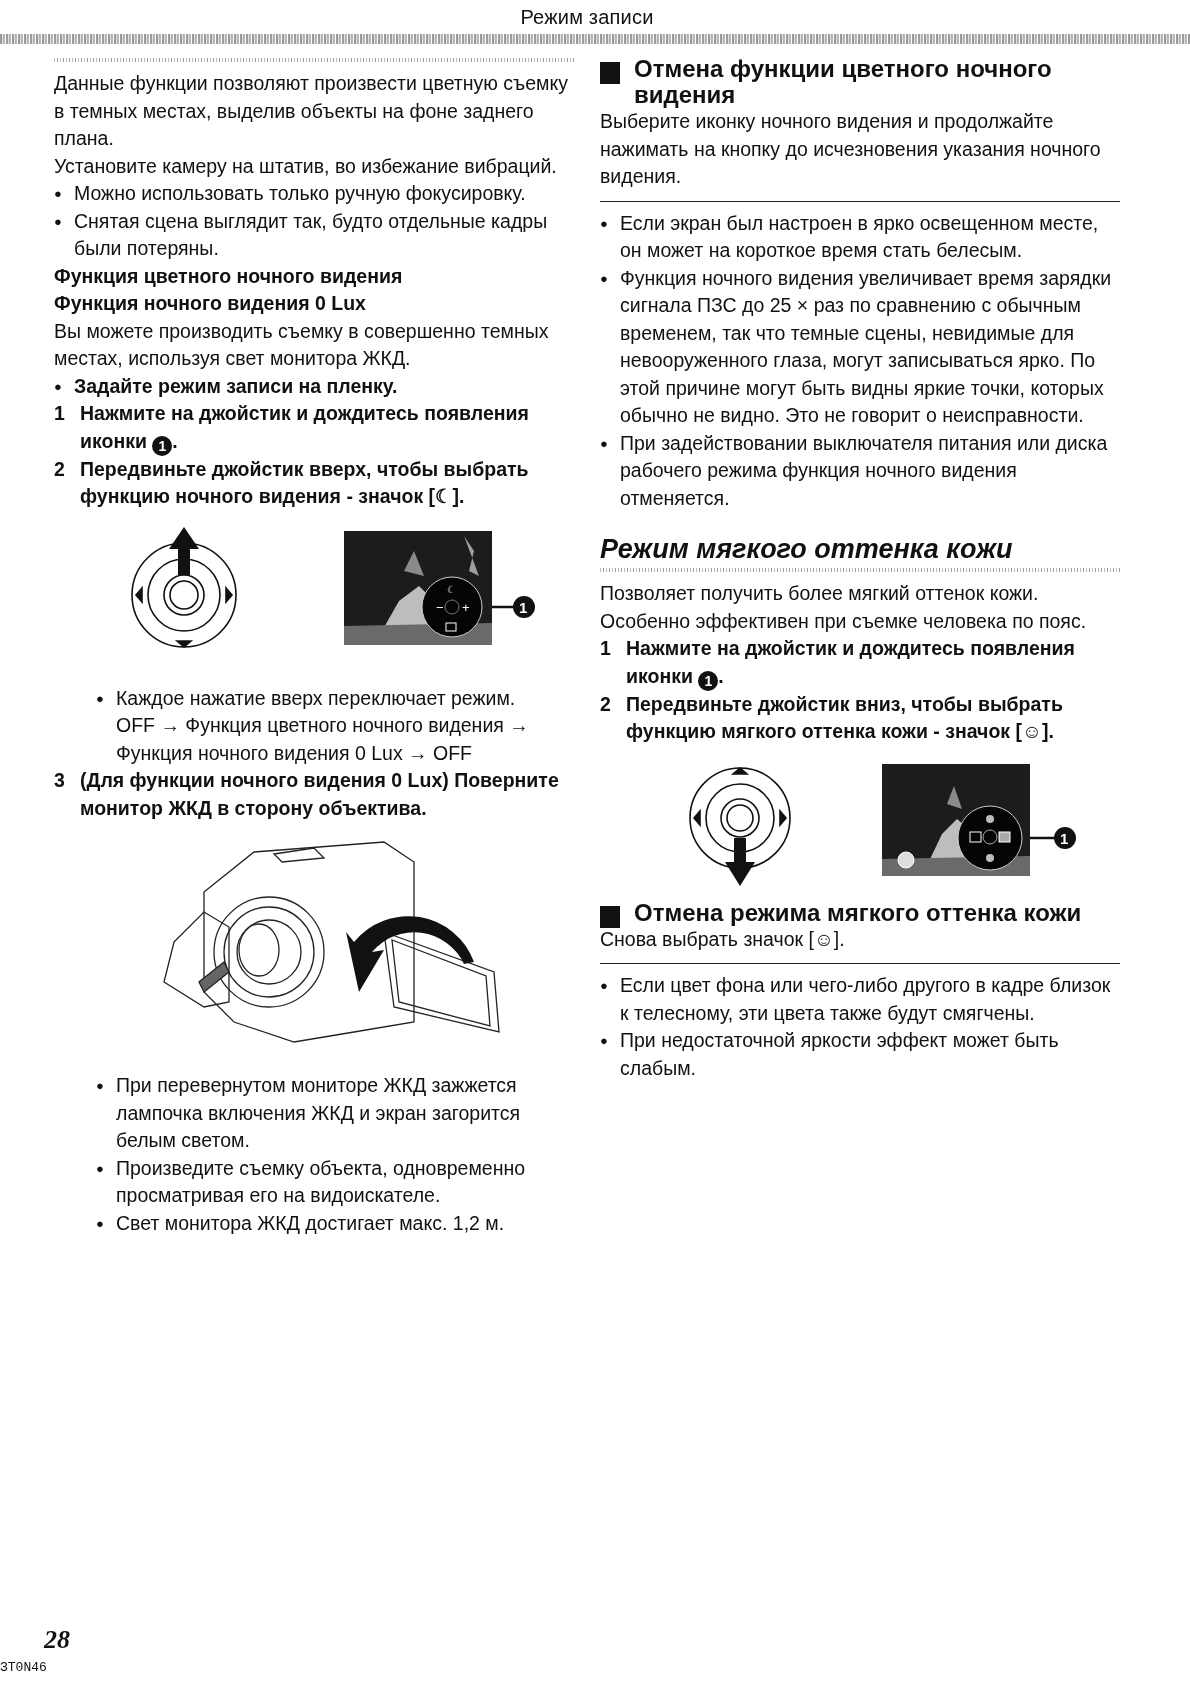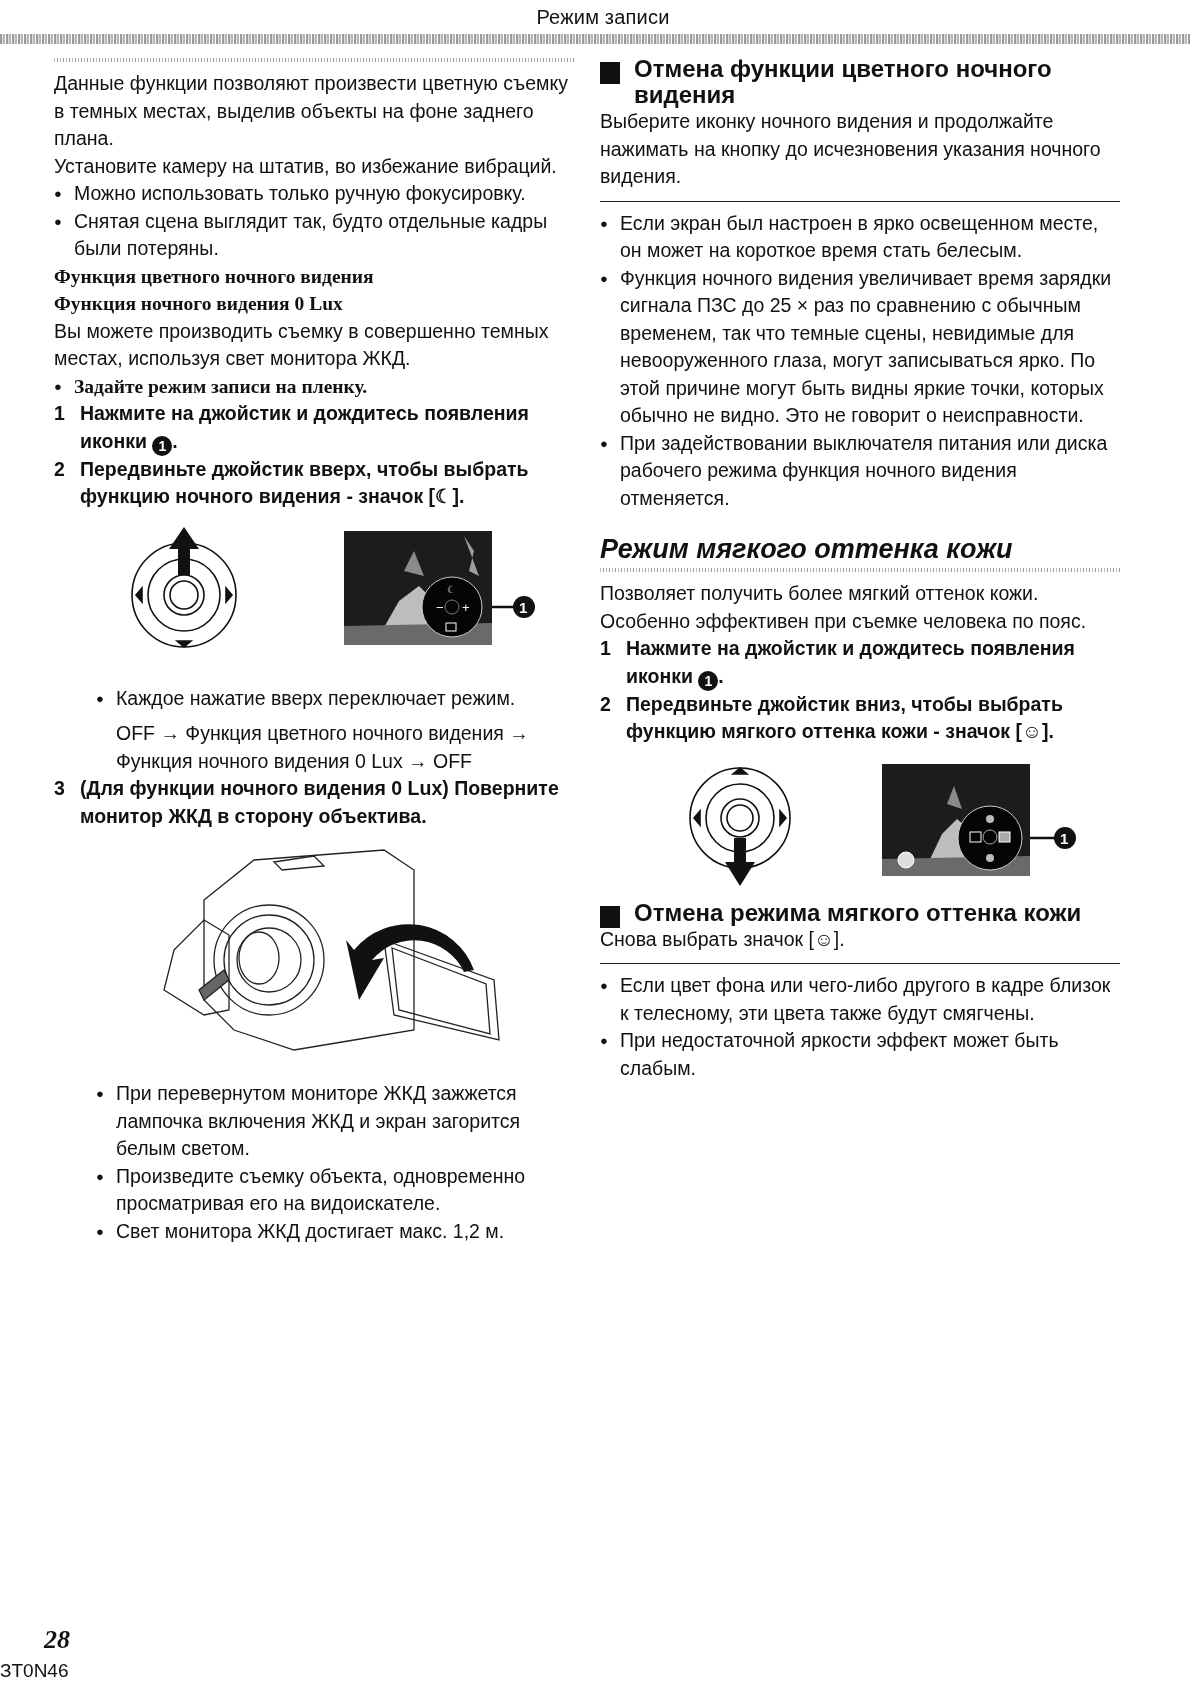--- a/index.html
+++ b/index.html
@@ -1,43 +1,43 @@
 <!DOCTYPE html>
 <html><head>
 <meta charset="utf-8">
 <style>
   html, body { margin: 0; padding: 0; background: #ffffff; }
   body { width: 1190px; height: 1684px; position: relative; overflow: hidden;
          font-family: "Liberation Sans", sans-serif; color: #111; }
   .header-title { position: absolute; top: 6px; left: 0; width: 1174px; text-align: center;
-                  font-size: 20px; letter-spacing: 0.2px; margin-left: 16px; }
+                  font-size: 20px; letter-spacing: 0.2px; }
   .header-band { position: absolute; top: 34px; left: 0; width: 1190px; height: 10px;
                  background: repeating-linear-gradient(90deg, #9a9a9a 0 2px, #e0e0e0 2px 3px, #b5b5b5 3px 5px, #fff 5px 6px); }
   .col { position: absolute; top: 56px; font-size: 19.5px; line-height: 27.5px; }
   .col-left { left: 54px; width: 520px; }
   .col-right { left: 600px; width: 520px; }
   .sec-title { font-style: italic; font-weight: bold; font-size: 27px; line-height: 34px; margin: 0; }
   .dotline { height: 4px; margin: 2px 0 8px 0;
              background: repeating-linear-gradient(90deg, #bbb 0 1px, #fff 1px 3px, #999 3px 4px, #fff 4px 6px); }
   .p { margin: 0; }
-  .bold { font-weight: bold; font-family: Liberation Serif, serif; }
+  .bold { font-weight: bold; }
   .bullet { position: relative; padding-left: 20px; margin: 0; }
   .bullet::before { content: "●"; position: absolute; left: 0; top: 0; font-size: 13px; }
   .step { position: relative; padding-left: 26px; margin: 0; font-weight: bold; }
   .step .num { position: absolute; left: 0; top: 0; }
   .circ { display: inline-block; width: 20px; height: 20px; border-radius: 50%; background: #111; color: #fff;
           font-size: 14px; line-height: 20px; text-align: center; vertical-align: -3px; font-weight: bold; }
   .sub-head { position: relative; padding-left: 34px; font-weight: bold; font-size: 24px; line-height: 26px; margin: 0; }
   .sub-head .sq { position: absolute; left: 0; top: 6px; width: 20px; height: 22px; background: #111; }
   .rule { border-top: 1.5px solid #222; margin: 10px 0 8px 0; }
   .fig-row { position: relative; height: 160px; }
   .indent { padding-left: 42px; }
   .footer-num { position: absolute; left: 44px; top: 1625px; font-family: "Liberation Serif", serif;
                 font-style: italic; font-weight: bold; font-size: 26px; }
-  .footer-code { position: absolute; left: 0; top: 1660px; font-size: 19px; }
+  .footer-code { position: absolute; left: 0; top: 1660px; font-size: 13px; font-family: Liberation Mono, monospace; }
   svg { display: block; }
 </style>
 </head>
 <body>
 
 <div class="header-title">Режим записи</div>
 <div class="header-band"></div>
 
 <div class="col col-left">
   <div class="dotline"></div>
@@ -86,21 +86,21 @@
         <circle cx="108" cy="76" r="7" fill="none" stroke="#777" stroke-width="1"></circle>
       </g>
       <line x1="438" y1="82" x2="460" y2="82" stroke="#111" stroke-width="2.5"></line>
       <circle cx="470" cy="82" r="11" fill="#111"></circle>
       <text x="465" y="88" fill="#fff" font-size="15" font-weight="bold" font-family="Liberation Sans, sans-serif">1</text>
     </svg>
   </div>
 
   <div class="indent">
     <p class="bullet">Каждое нажатие вверх переключает режим.</p>
-    <p class="p" style="padding-left:20px;margin-top:8px;">OFF → Функция цветного ночного видения → Функция ночного видения 0 Lux → OFF</p>
+    <p class="p" style="padding-left:20px;">OFF → Функция цветного ночного видения → Функция ночного видения 0 Lux → OFF</p>
   </div>
   <p class="step">
     <span class="num">3</span>
     <span>(Для функции ночного видения 0 Lux) Поверните монитор ЖКД в сторону объектива.</span>
   </p>
 
   <div style="height:240px; margin-top:10px;">
     <svg width="520" height="230" viewBox="0 0 520 230">
       <g fill="none" stroke="#222" stroke-width="1.3">
         <path d="M150 60 L200 20 L330 10 L360 30 L360 190 L300 200 L240 210 L180 190 L150 160 Z"></path>

